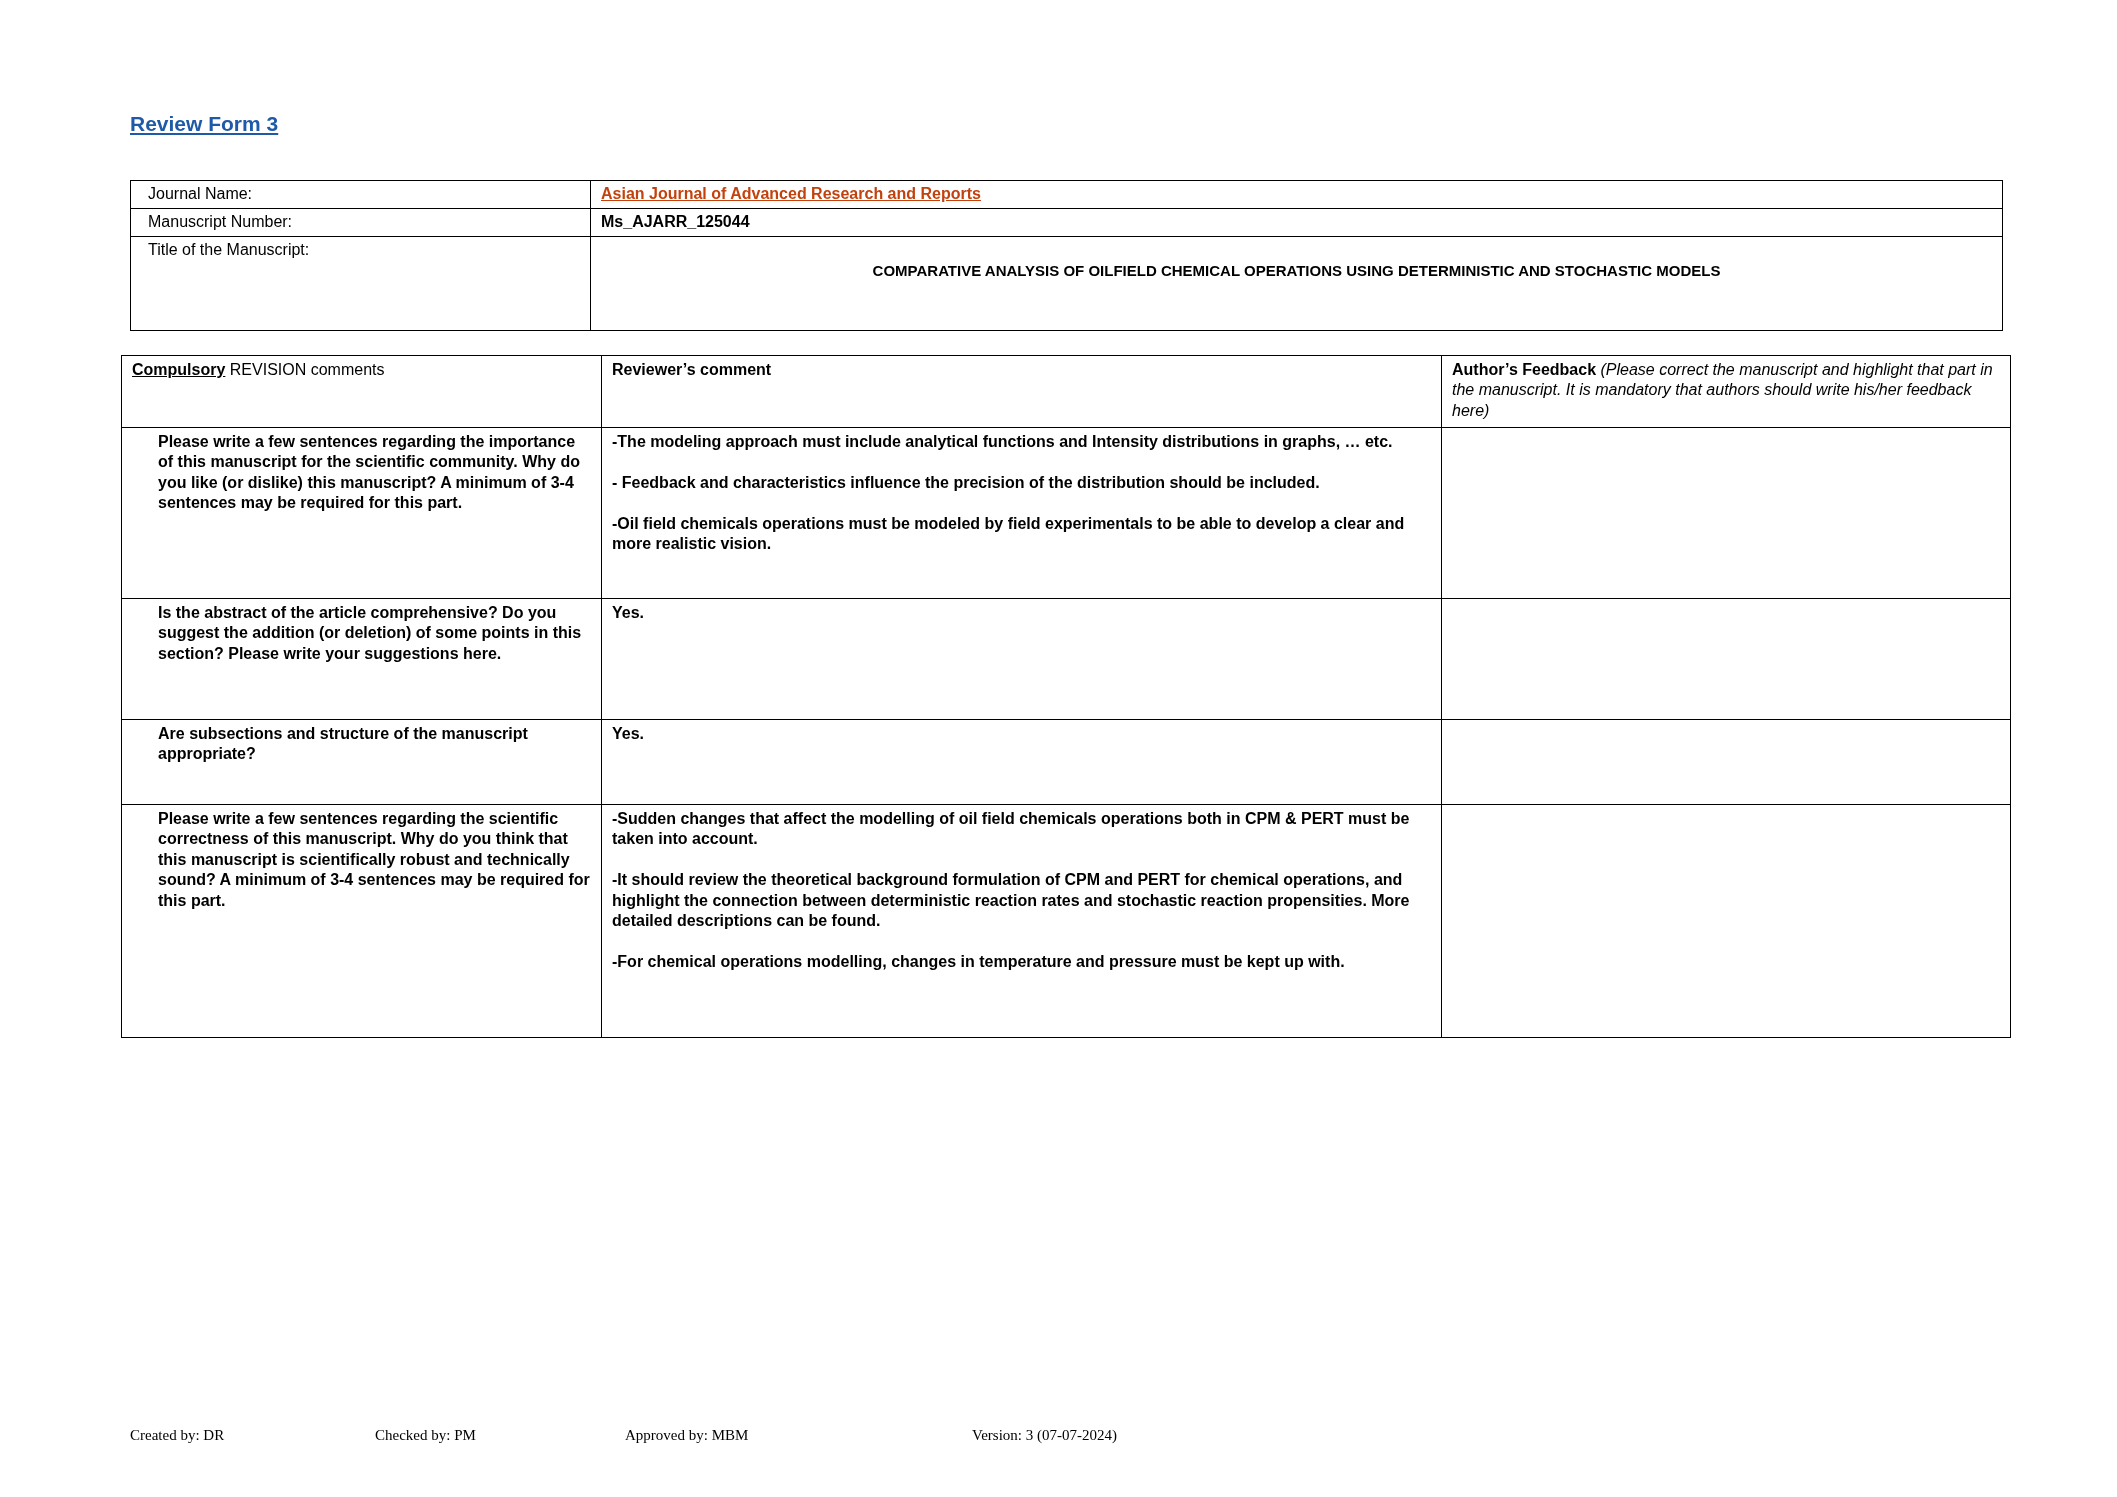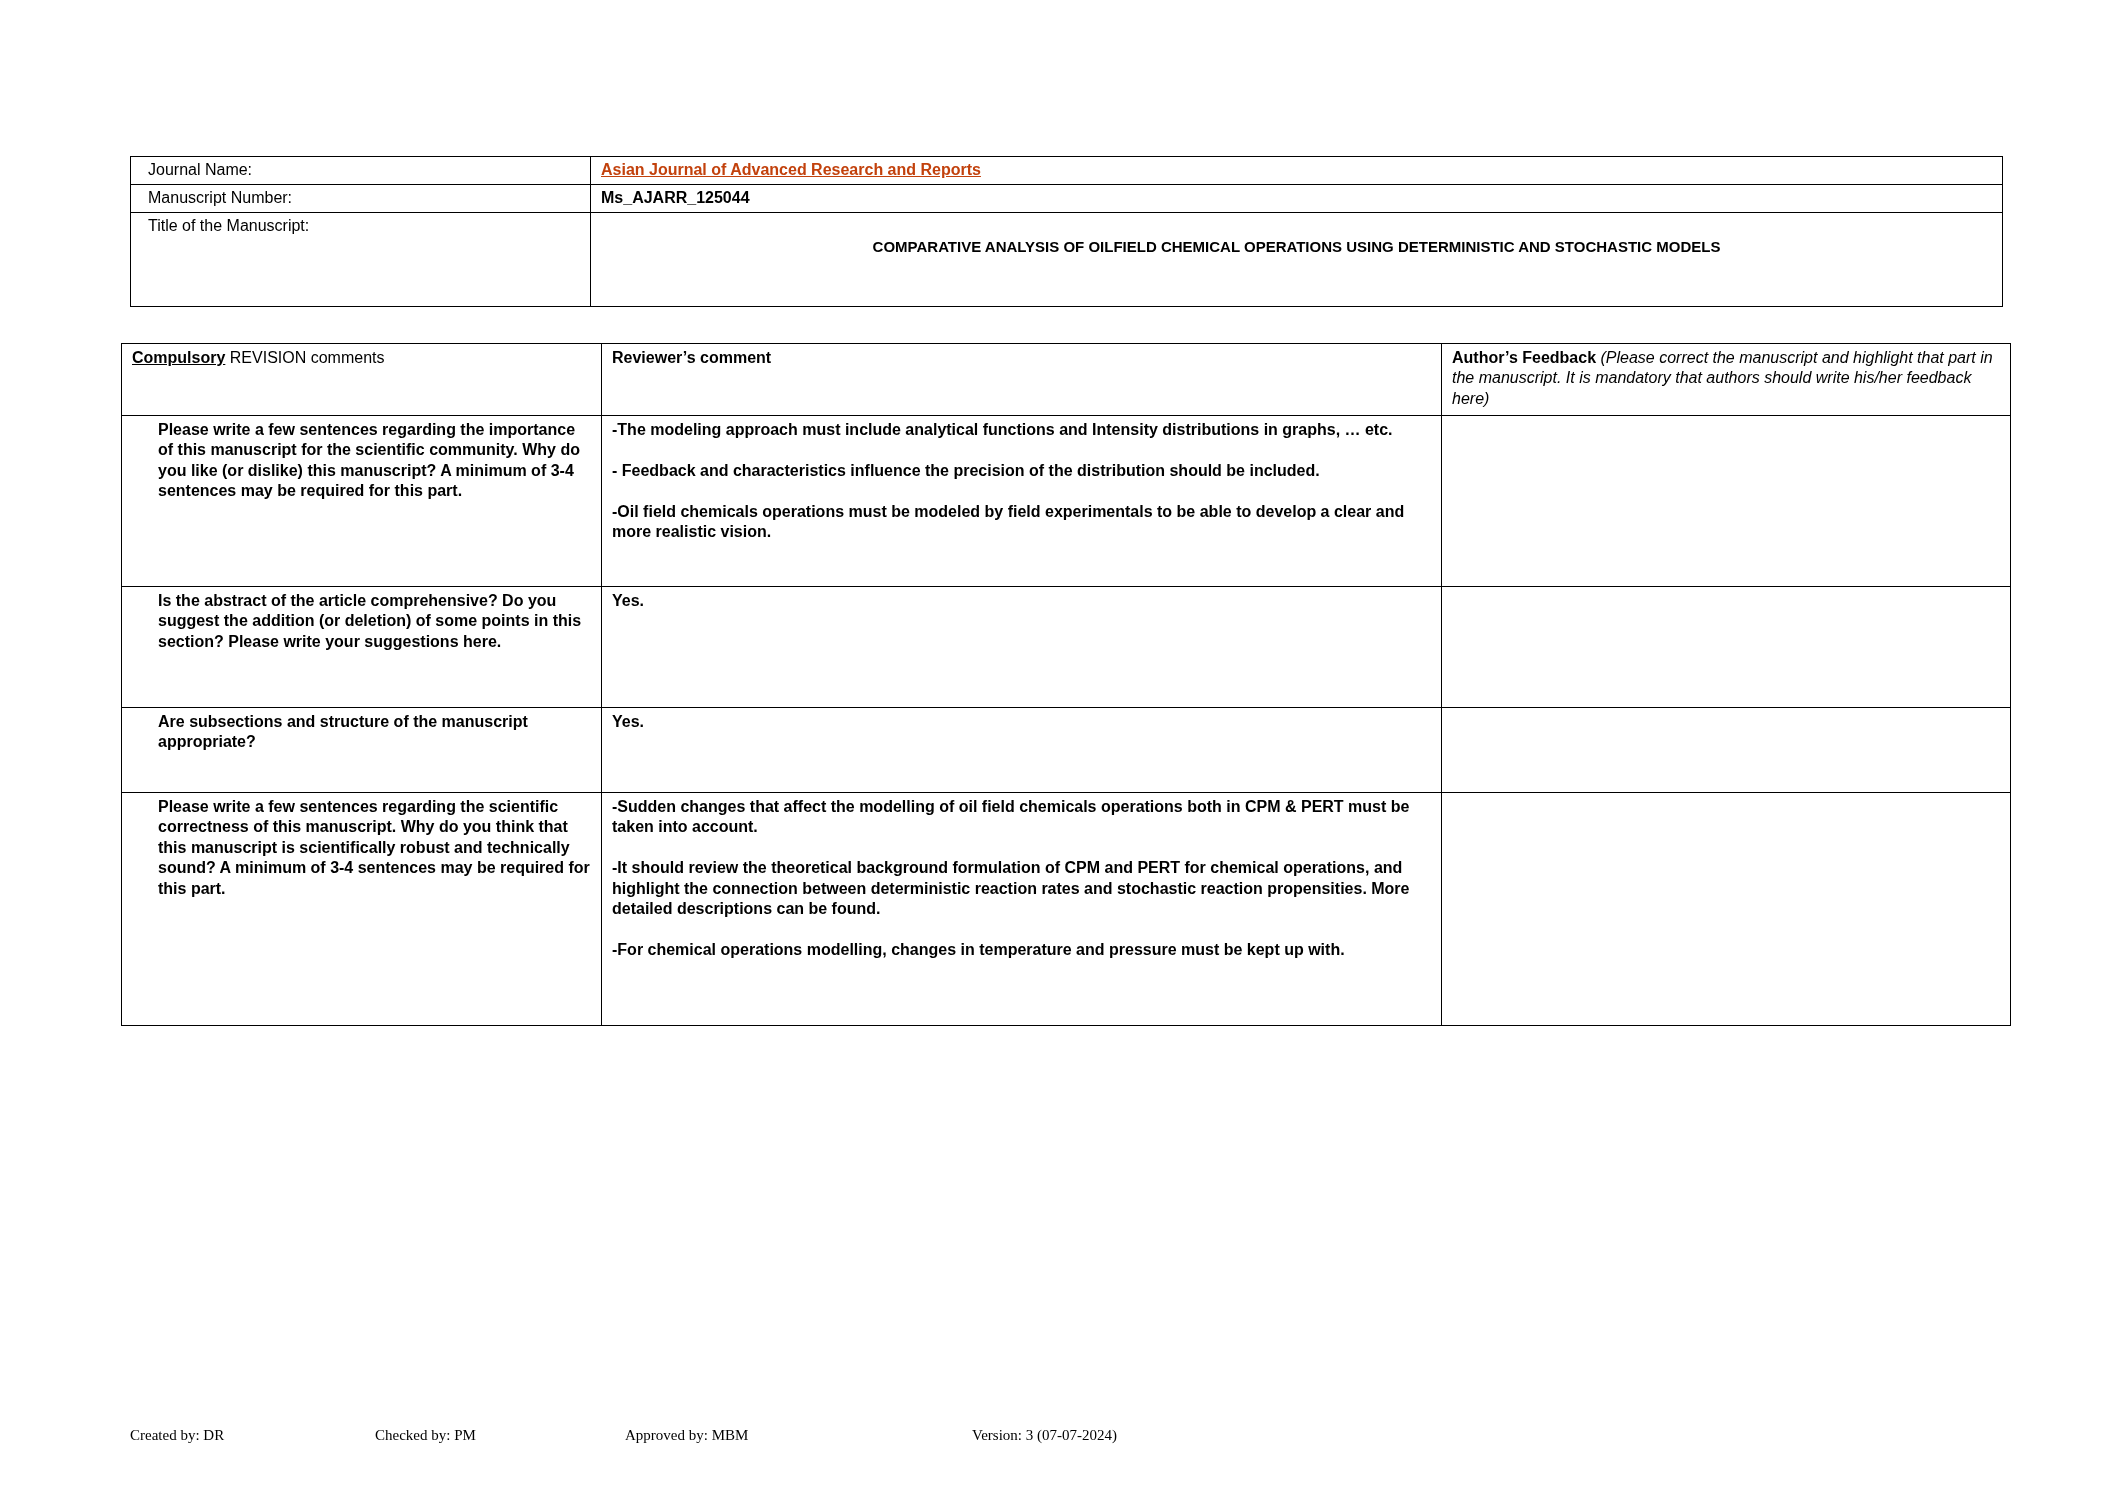--- a/index.html
+++ b/index.html
@@ -54,21 +54,21 @@
   .part-badge {
     background: #FFFF00;
     white-space: pre;
     text-decoration: underline;
   }
   
   .review-table {
     border-collapse: collapse;
     width: calc(100% + 17px);
     margin-left: -9px;
-    margin-top: 36px;
+    margin-top: 24px;
     table-layout: fixed;
     padding-left: 43px;
   }
   .review-table td {
     border: 1px solid #000;
     font-size: 16px;
     line-height: 1.28;
     padding: 4px 10px 6px 10px;
     vertical-align: top;
     font-weight: bold;
@@ -98,20 +98,21 @@
   .f-created  { left: 130px; }
   .f-checked  { left: 375px; }
   .f-approved { left: 625px; }
   .f-version  { left: 972px; }
 </style>
 </head>
 <body>
 
 <div class="page">
 
+  <h1 class="doc-title">Review Form 3</h1>
 
   <table class="info-table">
     <colgroup>
         <col style="width:460px">
         <col>
       </colgroup>
     <tbody>
         <tr>
       <td class="label">Journal Name:</td>
       <td class="value"><a href="#" class="journal-link">Asian Journal of Advanced Research and Reports</a></td>

